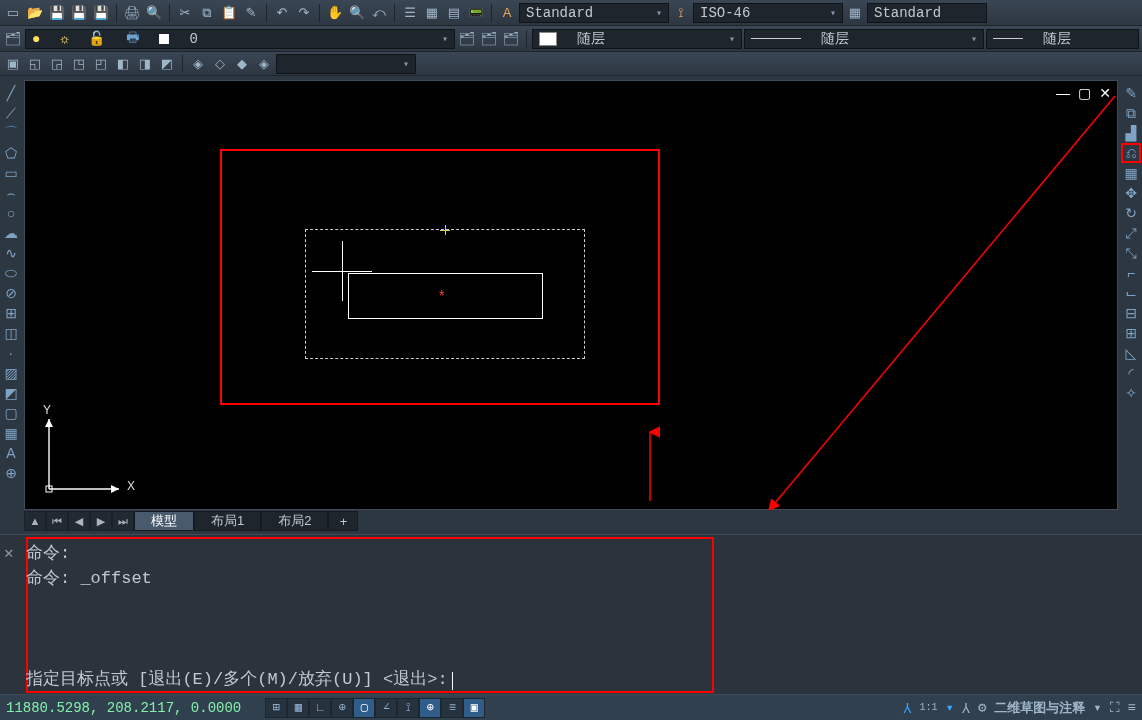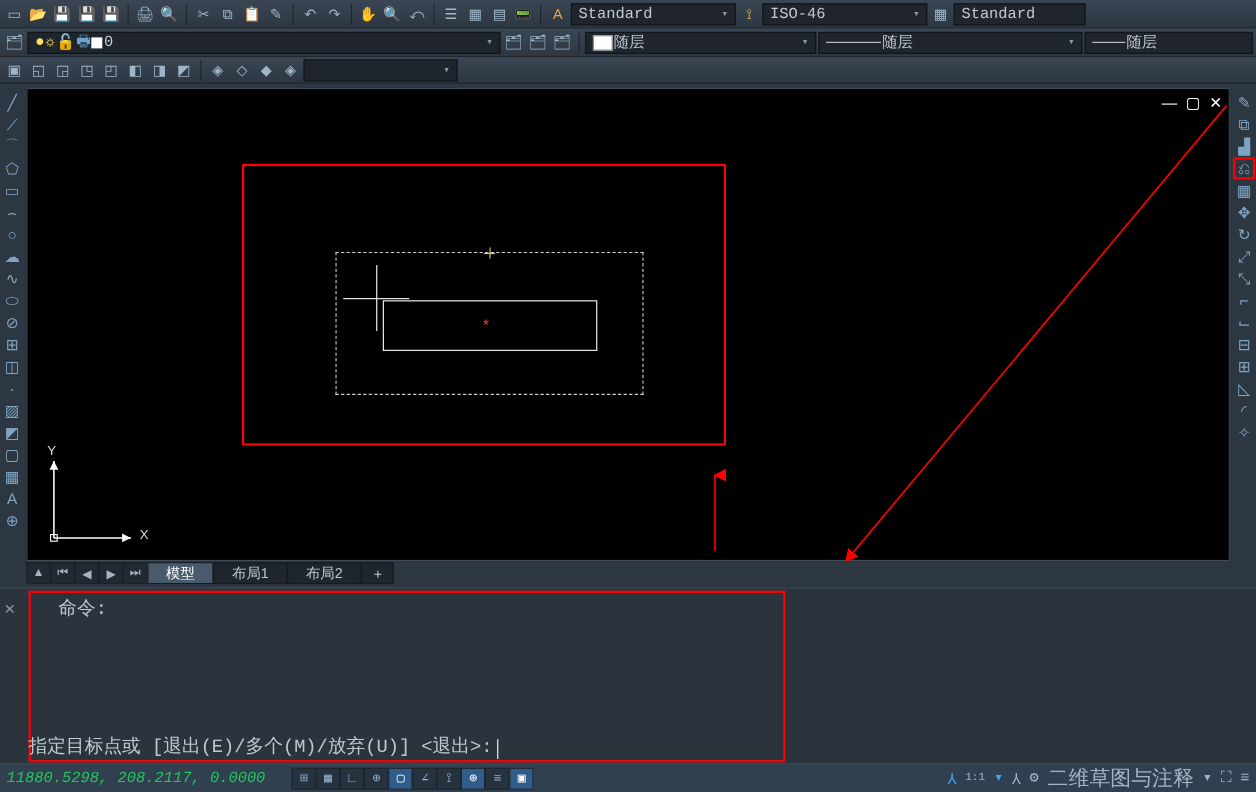--- a/index.html
+++ b/index.html
@@ -36,21 +36,21 @@
   .tb-drop {
     height: 20px;
     background: #1e252d;
     border: 1px solid #0f1418;
     display: flex; align-items: center;
     padding: 0 6px;
     font-family: "Courier New", monospace;
     font-size: 14px;
     color: #c0c8d0;
     cursor: pointer;
-    gap: 1px;
+    gap: 20px;
   }
   .tb-drop .chev { margin-left: auto; font-size:10px; color:#8a96a2;}
   .swatch { width:18px; height:14px; border:1px solid #888; }
 
   
   .isoview-row { height:24px; }
 
   
   .ltoolbar, .rtoolbar {
     position: absolute;
@@ -138,21 +138,21 @@
   .cmdwin {
     position:absolute; left:0; right:0; top:534px; height:160px;
     background:#2b333c; border-top:1px solid #3f4b58;
     font-family:"SimSun","Courier New",monospace;
     font-size:17px; color:#c0c8d0;
   }
   .cmd-close {
     position:absolute; left:4px; top:8px; color:#8a96a2; cursor:pointer;
     font-size:16px;
   }
-  .cmd-body   { position:absolute; left:26px; right:10px; top:4px; bottom:30px; overflow:hidden;margin-left:27px; }
+  .cmd-body   { position:absolute; left:26px; right:10px; top:4px; bottom:30px; overflow:hidden; }
   .cmd-body p { margin:2px 0; white-space:nowrap; }
   .cmd-input-row {
     position:absolute; left:26px; right:10px; bottom:4px;
     display:flex; align-items:flex-end;
   }
   .cmd-input-row .caret {
     display:inline-block; width:1px; height:18px; background:#fff;
     margin-left:4px; animation:blink 1s step-end infinite;
   }
   @keyframes blink { 50% { opacity:0; } }
@@ -161,33 +161,33 @@
     border:2px solid #ff0000; pointer-events:none;
   }
 
   
   .statusbar {
     position:absolute; left:0; right:0; bottom:0; height:26px;
     background:#30404f; border-top:1px solid #3f4b58;
     display:flex; align-items:center; padding:0 6px; gap:4px;
     font-family:"Courier New",monospace; font-size:14px;
   }
-  .coords { color:#22c55e;font-style:italic; }
+  .coords { color:#86efac; }
   .status-sect { display:flex; gap:0; margin-left:20px; }
   .st-btn {
     width:22px; height:20px; border:1px solid #1e252d;
     background:#26323d;
     display:flex; align-items:center; justify-content:center;
     color:#8faccd; cursor:pointer; font-size:12px;
   }
   .st-btn.on { background:#2f5c89; color:#fff; }
   .status-right { position:absolute; right:6px; display:flex; align-items:center; gap:8px; }
   .status-right span { color:#9fb5c8; cursor:pointer; }
   .scale-txt { color:#35a8ff; font-size:10px; }
-  .ann-txt   { color:#b8c2cc; font-size:19px; }
+  .ann-txt   { color:#b8c2cc; font-size:13px;font-weight:bold; }
 </style>
 </head>
 <body>
 
 <div class="toolbar-row">
   <span class="tb-btn">▭</span>
   <span class="tb-btn" style="color:#e8a952">📂</span>
   <span class="tb-btn" style="color:#4aa3e0">💾</span>
   <span class="tb-btn" style="color:#4aa3e0">💾</span>
   <span class="tb-btn" style="color:#4aa3e0">💾</span>
@@ -390,20 +390,21 @@
   <div class="tab add">
       <span>+</span>
     </div>
 </div>
 
 <div class="cmdwin">
   <span class="cmd-close">✕</span>
   <div class="cmd-red-box"></div>
   <div class="cmd-body">
     <p>命令:</p>
+    <p>命令: _offset</p>
   </div>
   <div class="cmd-input-row">
     <span>指定目标点或 [退出(E)/多个(M)/放弃(U)] &lt;退出&gt;: </span>
     <span class="caret"></span>
   </div>
 </div>
 
 <div class="statusbar">
   <span class="coords">11880.5298, 208.2117, 0.0000</span>
   <div class="status-sect">

